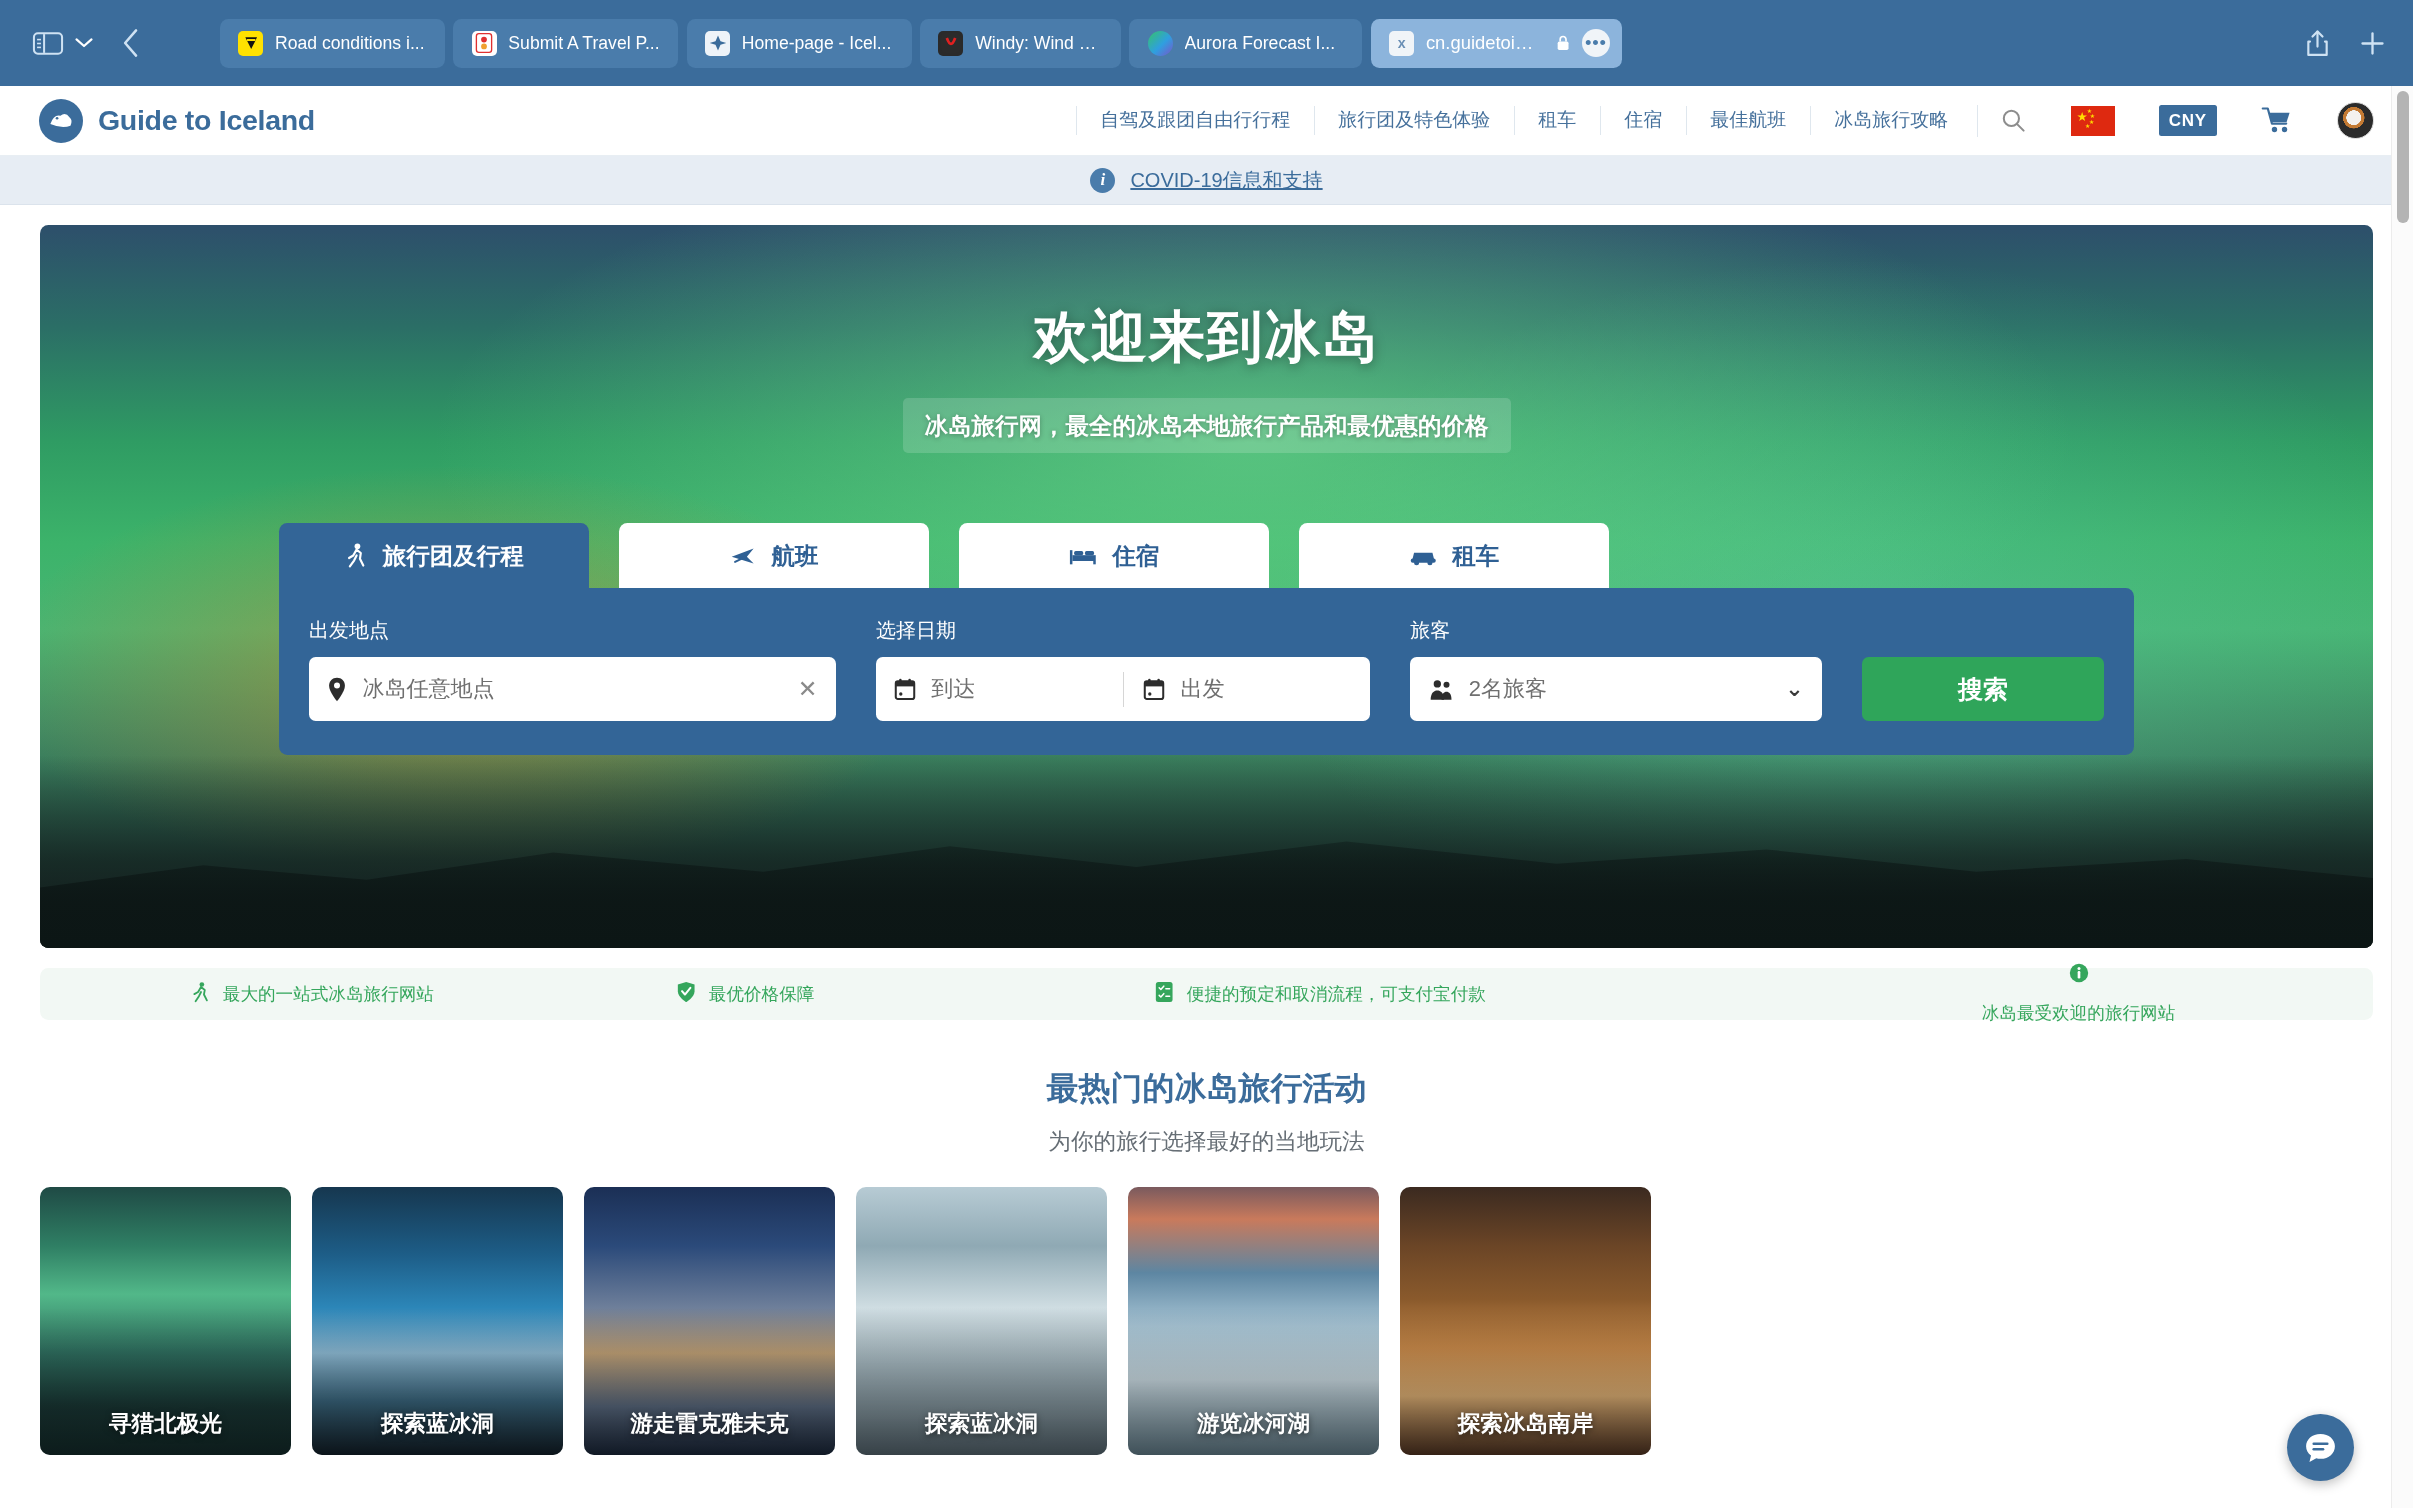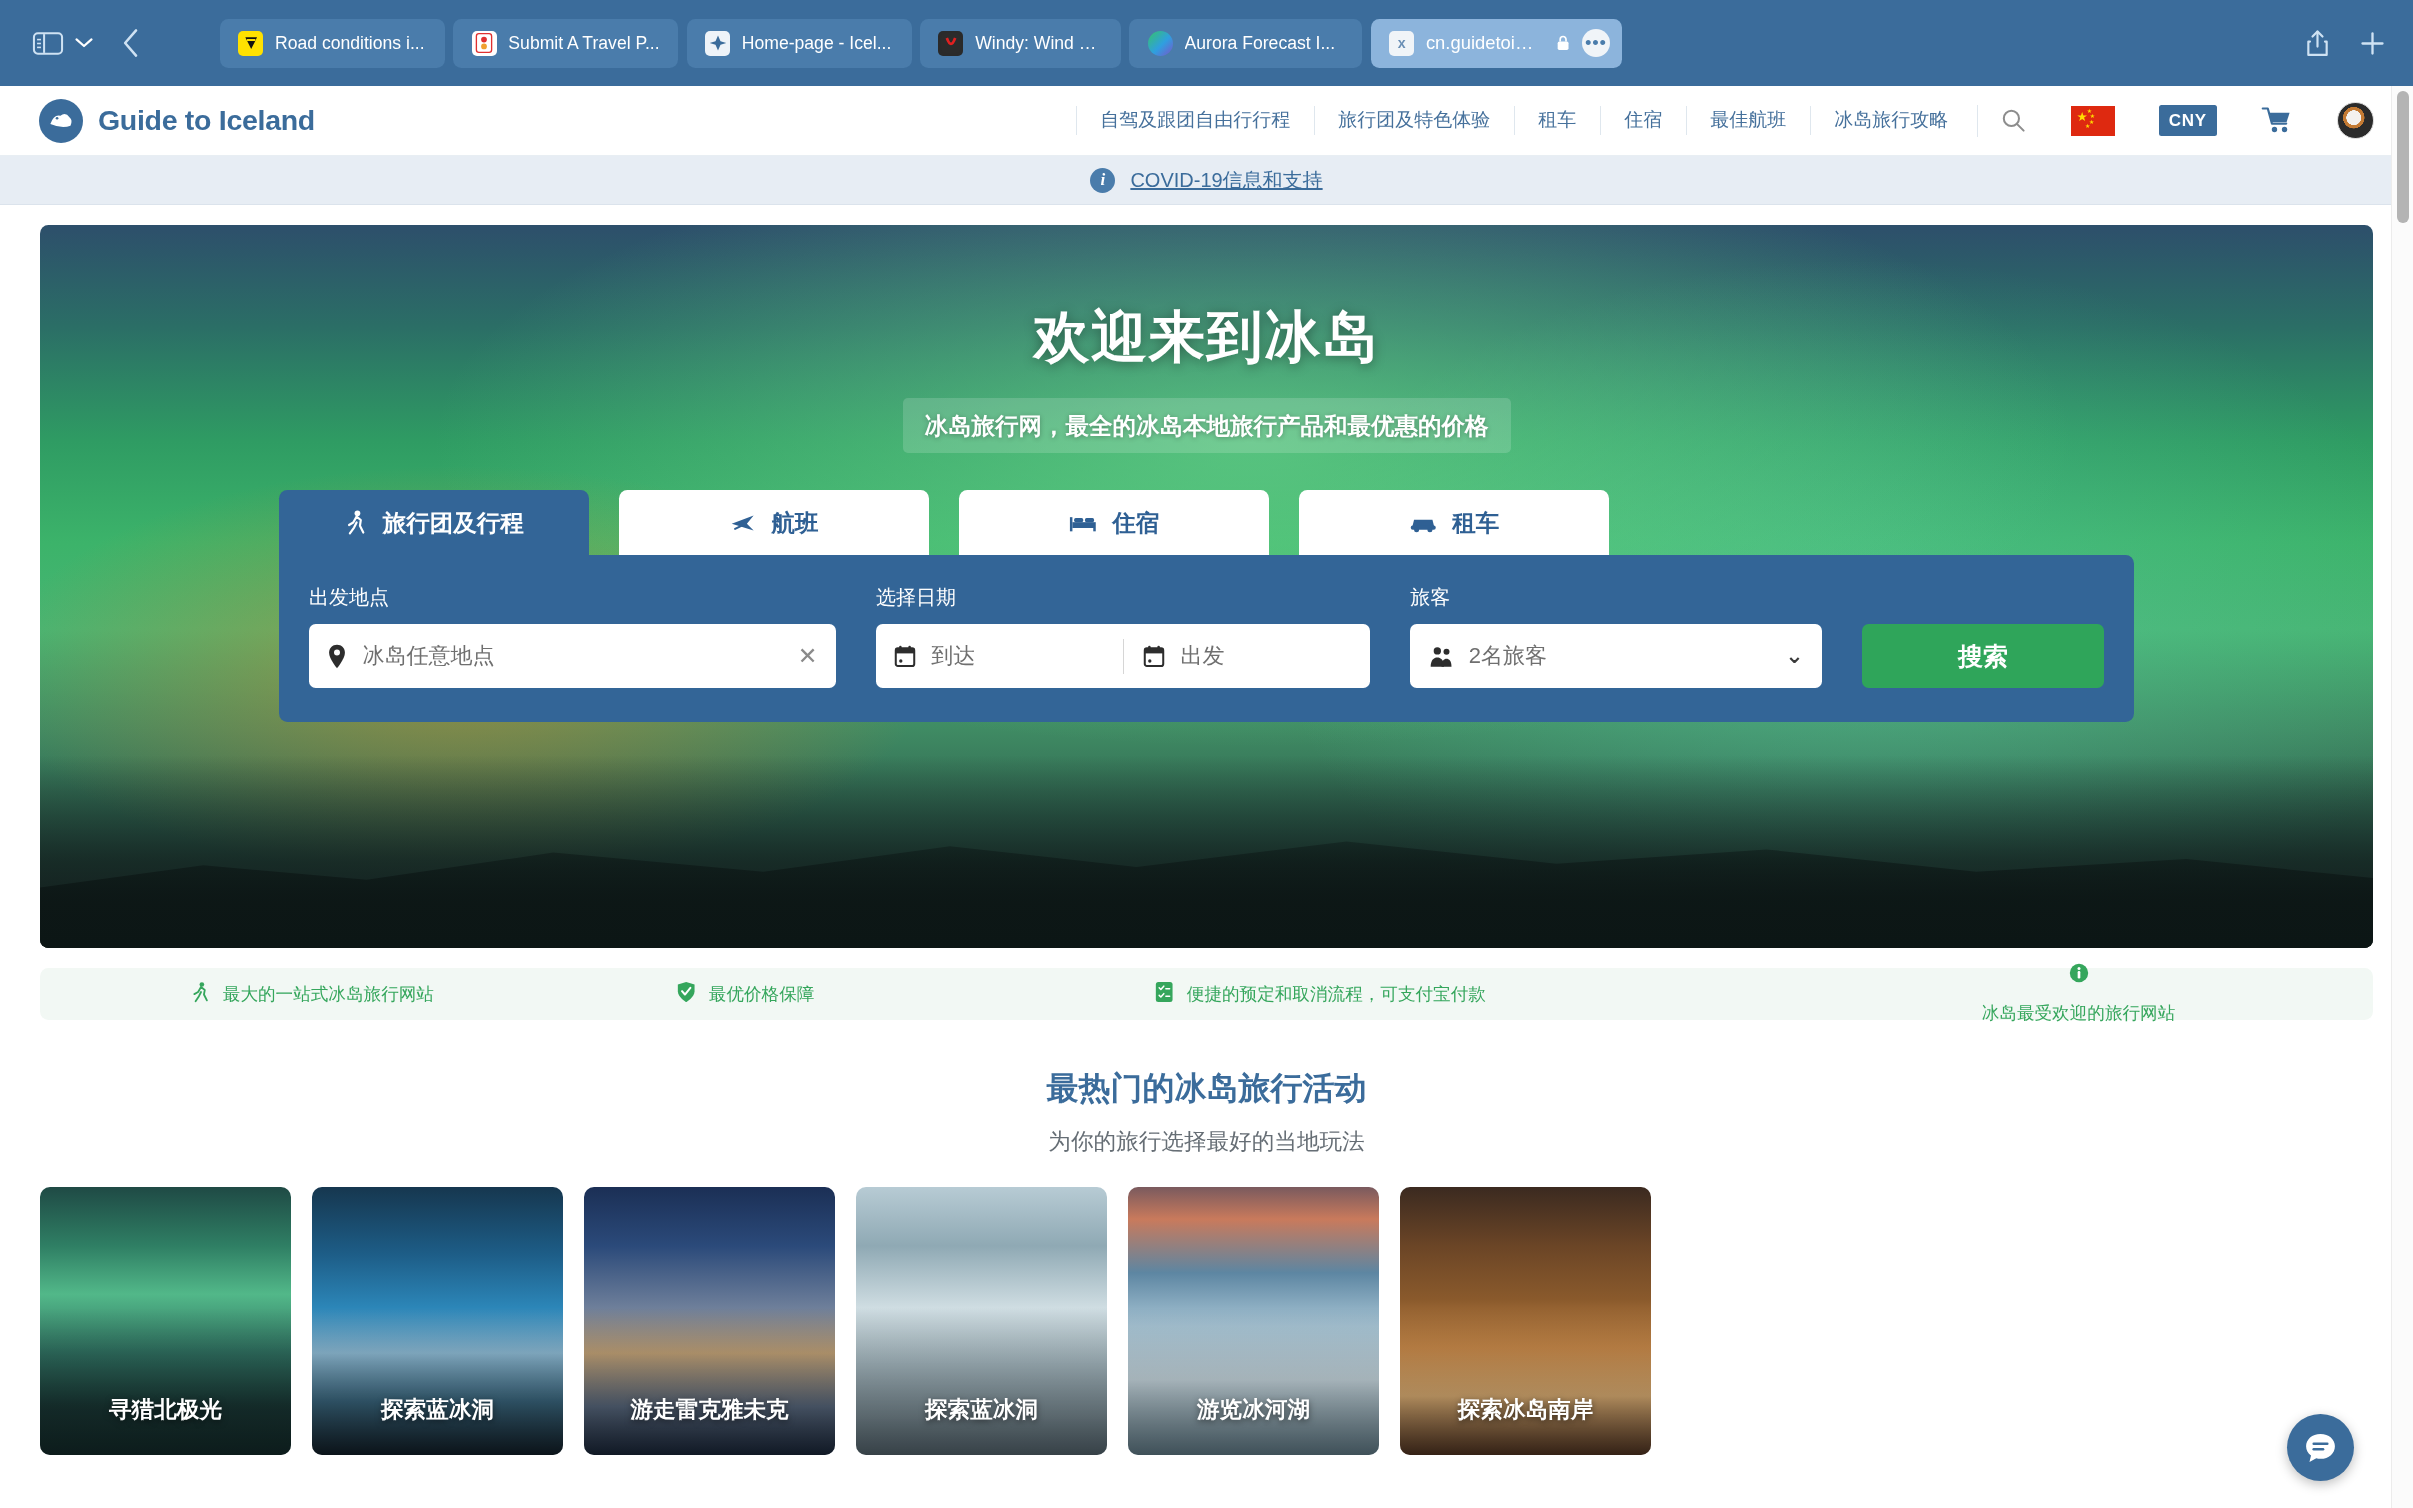--- a/index.html
+++ b/index.html
@@ -186,21 +186,21 @@
   .hero-sub {
     margin-top: 22px;
     background: rgba(255,255,255,0.16);
     color: #ffffff; font-size: 23.5px; font-weight: bold;
     padding: 11.7px 22px; border-radius: 5px;
     text-shadow: 0 0.8px 5px rgba(0,0,0,0.3);
   }
 
   
   .search-widget { margin-top: 37px; width: 1855px; }
-  .search-tabs { display: flex; gap: 30px; }
+  .search-tabs { display: flex; gap: 30px; margin-top: 33px; }
   .s-tab {
     width: 310px; height: 65px;
     background: #ffffff;
     border-radius: 8.4px 8.4px 0 0;
     display: flex; align-items: center; justify-content: center; gap: 15px;
     color: #2f6094; font-size: 23.5px; font-weight: bold;
     cursor: pointer;
   }
   .s-tab.active { background: #336597; color: #ffffff; }
   .s-tab .ic { display: flex; align-items: center; }
@@ -266,21 +266,21 @@
   }
   .card {
     flex: 0 0 251px;
     height: 268px;
     border-radius: 10px;
     position: relative;
     overflow: hidden;
     cursor: pointer;
   }
   .card-label {
-    position: absolute; left: 0; right: 0; bottom: 30px;
+    position: absolute; left: 0; right: 0; bottom: 16px;
     text-align: center;
     color: #ffffff; font-size: 22.6px; font-weight: bold;
     text-shadow: 0 1.7px 6.7px rgba(0,0,0,0.55);
     z-index: 2;
   }
   .card-shade {
     position: absolute; inset: 0;
     background: linear-gradient(to bottom, rgba(0,0,0,0) 45%, rgba(0,0,0,0.42) 100%);
     z-index: 1;
   }

